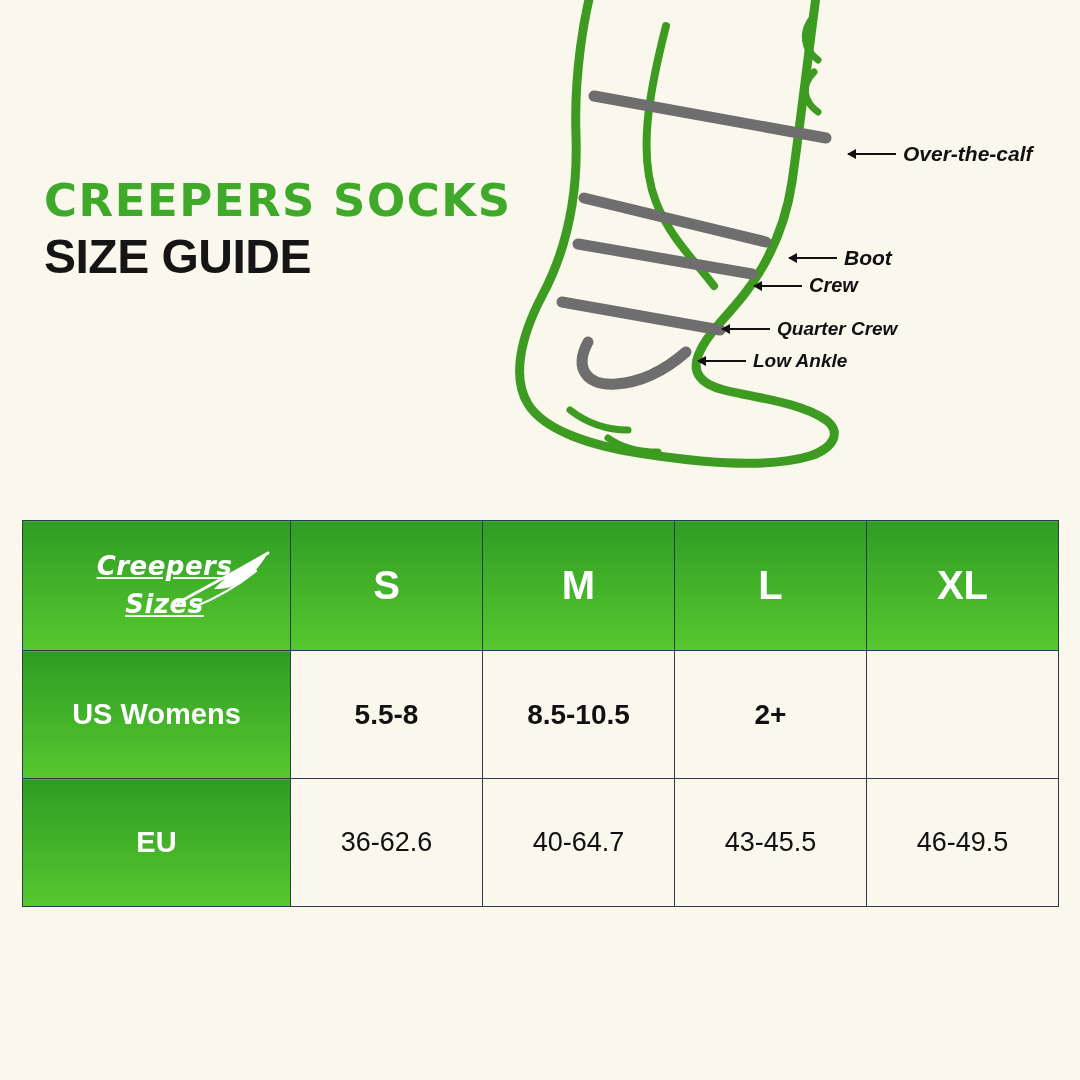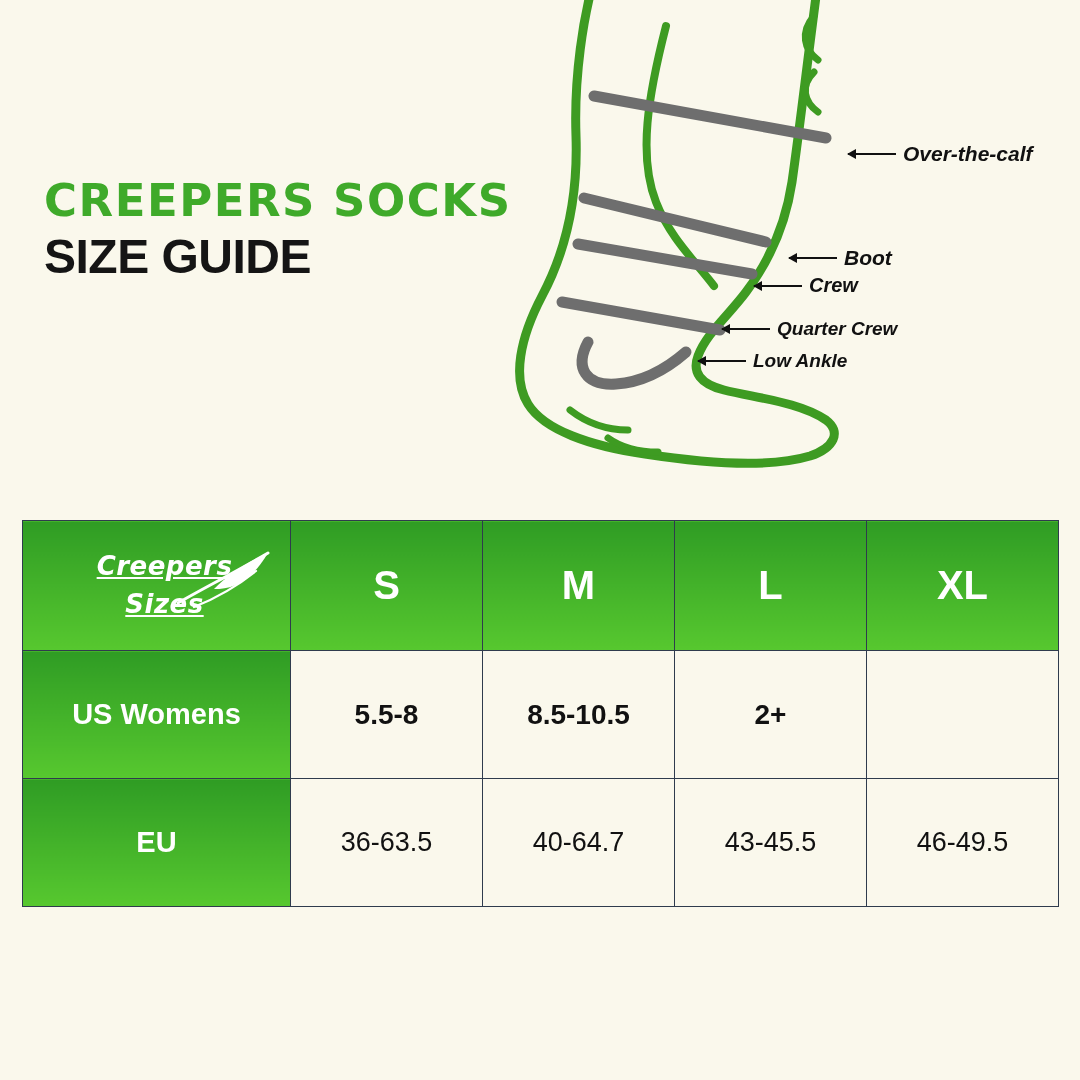--- a/index.html
+++ b/index.html
@@ -238,21 +238,21 @@
       <tbody>
         <tr class="data-row">
           <td class="row-label">US Womens</td>
           <td class="cell">5.5-8</td>
           <td class="cell">8.5-10.5</td>
           <td class="cell">2+</td>
           <td class="cell empty"></td>
         </tr>
         <tr class="data-row">
           <td class="row-label">EU</td>
-          <td class="cell plain">36-63.5</td>
+          <td class="cell plain">36-62.6</td>
           <td class="cell plain">40-64.7</td>
           <td class="cell plain">43-45.5</td>
           <td class="cell plain">46-49.5</td>
         </tr>
       </tbody>
     </table>
   </div>
 
 </div>
 

